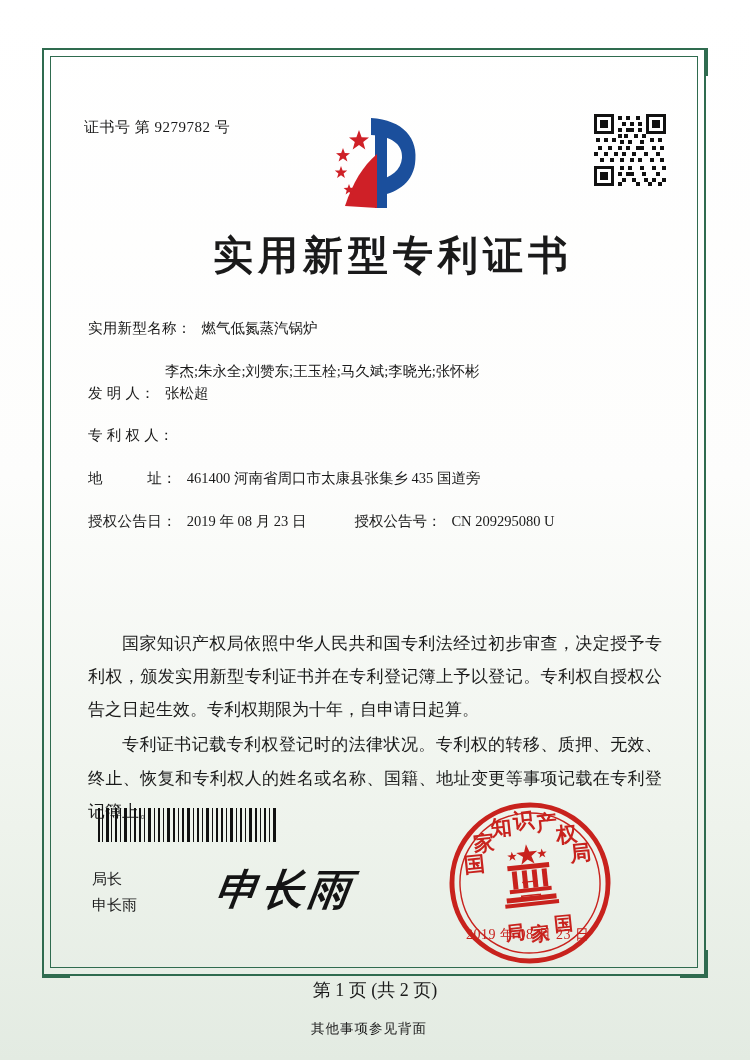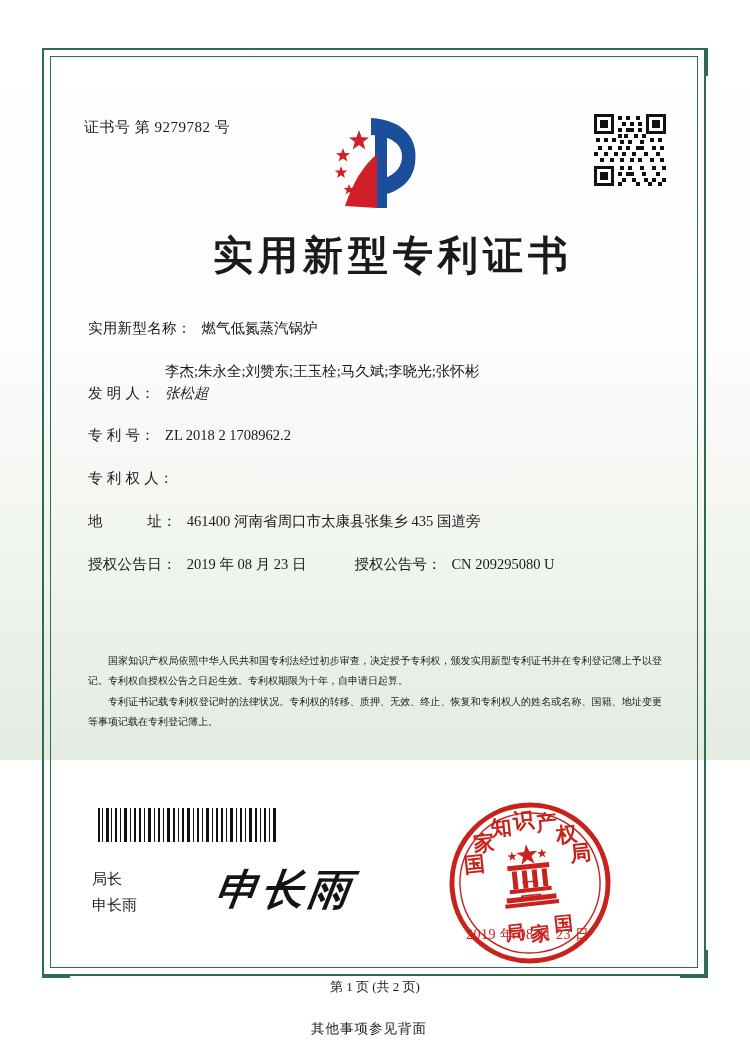--- a/index.html
+++ b/index.html
@@ -13,21 +13,21 @@
     font-family: "Liberation Serif", "DejaVu Serif", serif;
     color: #1a1a1a;
     position: relative;
     overflow: hidden;
   }
 
   .page {
     position: absolute;
     left: 0; top: 0;
     width: 750px;
-    height: 760px;
+    height: 1060px;
     background: linear-gradient(180deg, #ffffff 0%, #fdfdfc 45%, #eef3ec 78%, #e3ebe2 100%);
   }
 
   
   .border-outer {
     position: absolute;
     left: 42px; top: 48px;
     width: 664px; height: 928px;
     border: 2px solid #2f6b4f;
     box-sizing: border-box;
@@ -96,33 +96,33 @@
   }
   .flabel {
     flex: 0 0 auto;
     white-space: nowrap;
     letter-spacing: 0.3px;
   }
   .fvalue {
     flex: 1 1 auto;
     padding-left: 10px;
   }
-  .fvalue .l2 { display: block; font-style: italic; }
+  .fvalue .l2 { display: block; }
   .frow.inline2 .seg2-label {
     margin-left: 48px;
     white-space: nowrap;
   }
   .frow.inline2 .seg2-value { padding-left: 10px; }
 
   
   .paras {
     position: absolute;
-    left: 88px; top: 651px;
+    left: 88px; top: 627px;
     width: 574px;
-    font-size: 10px;
+    font-size: 17px;
     line-height: 1.95;
     text-align: justify;
   }
   .paras p { margin: 0 0 2px 0; text-indent: 2em; }
 
   
   .barcode {
     position: absolute;
     left: 98px; top: 808px;
     width: 180px; height: 34px;
@@ -160,21 +160,21 @@
     color: #c8221d;
     letter-spacing: 0.5px;
     font-family: "Liberation Serif", serif;
   }
 
   
   .page-num {
     position: absolute;
     left: 0; right: 0; top: 978px;
     text-align: center;
-    font-size: 13px;
+    font-size: 18px;
   }
   .footnote {
     position: absolute;
     left: 0; right: 12px; top: 1020px;
     text-align: center;
     font-size: 13.5px;
     letter-spacing: 1px;
   }
 </style>
 </head>
@@ -292,24 +292,20 @@
     </div>
 
     <div class="frow">
       <span class="flabel">发 明 人：</span>
       <span class="fvalue">
         <span>李杰;朱永全;刘赞东;王玉栓;马久斌;李晓光;张怀彬</span>
         <span class="l2">张松超</span>
       </span>
     </div>
 
-    <div class="frow">
-      <span class="flabel">专 利 号：</span>
-      <span class="fvalue">ZL 2018 2 1708962.2</span>
-    </div>
 
 
     <div class="frow">
       <span class="flabel">专 利 权 人：</span>
     </div>
 
     <div class="frow">
       <span class="flabel">地　　　址：</span>
       <span class="fvalue">461400 河南省周口市太康县张集乡 435 国道旁</span>
     </div>

